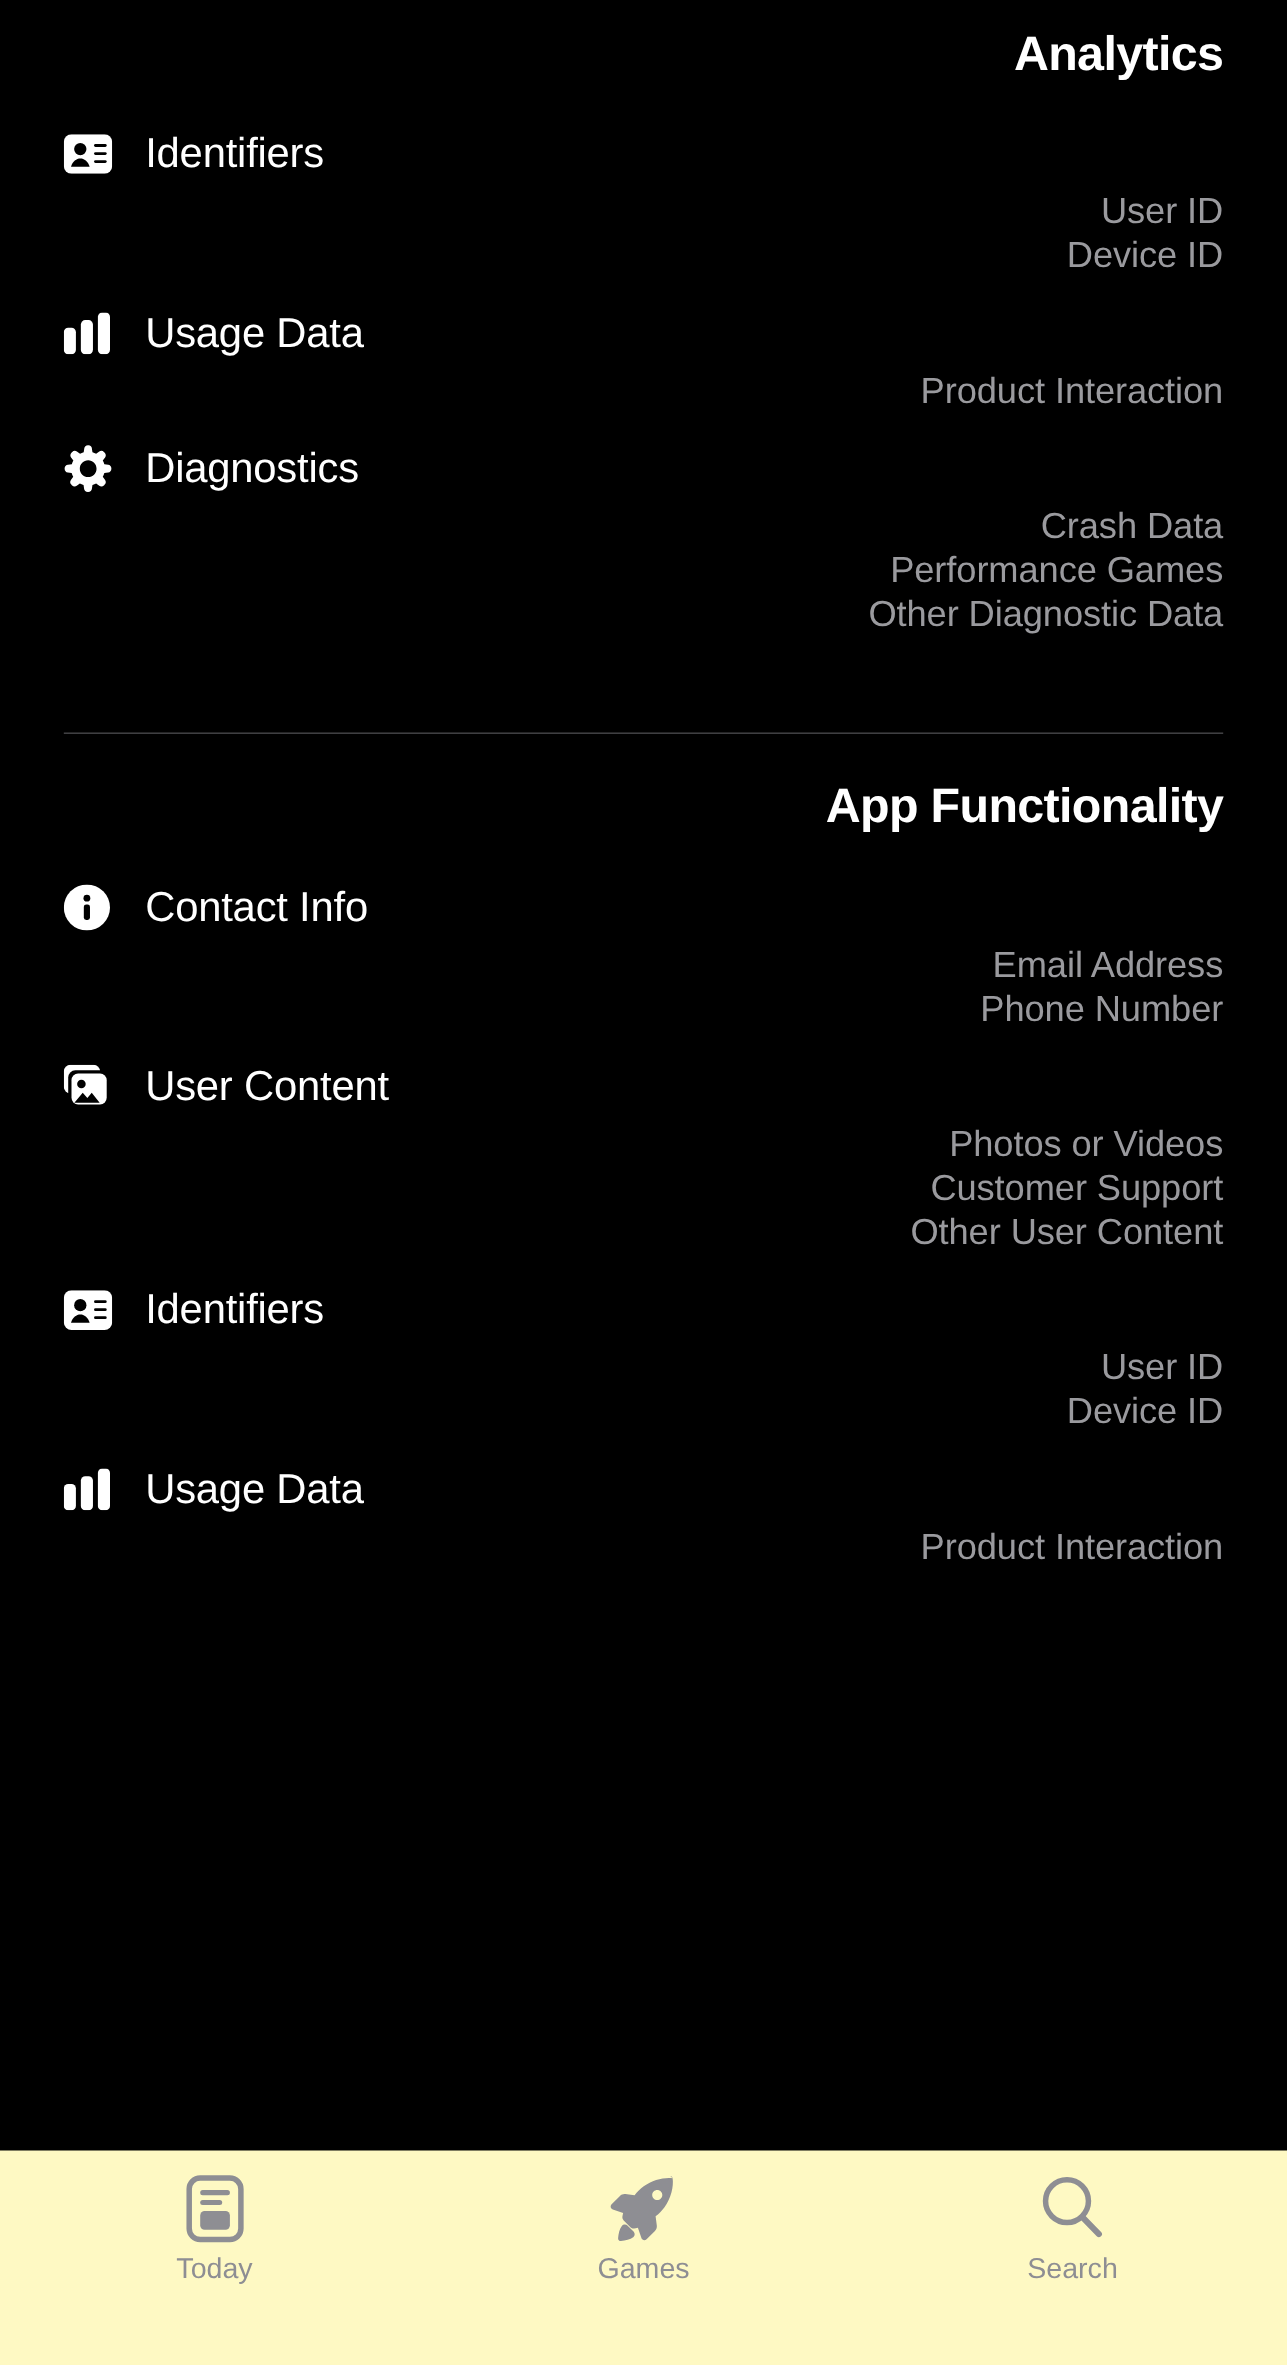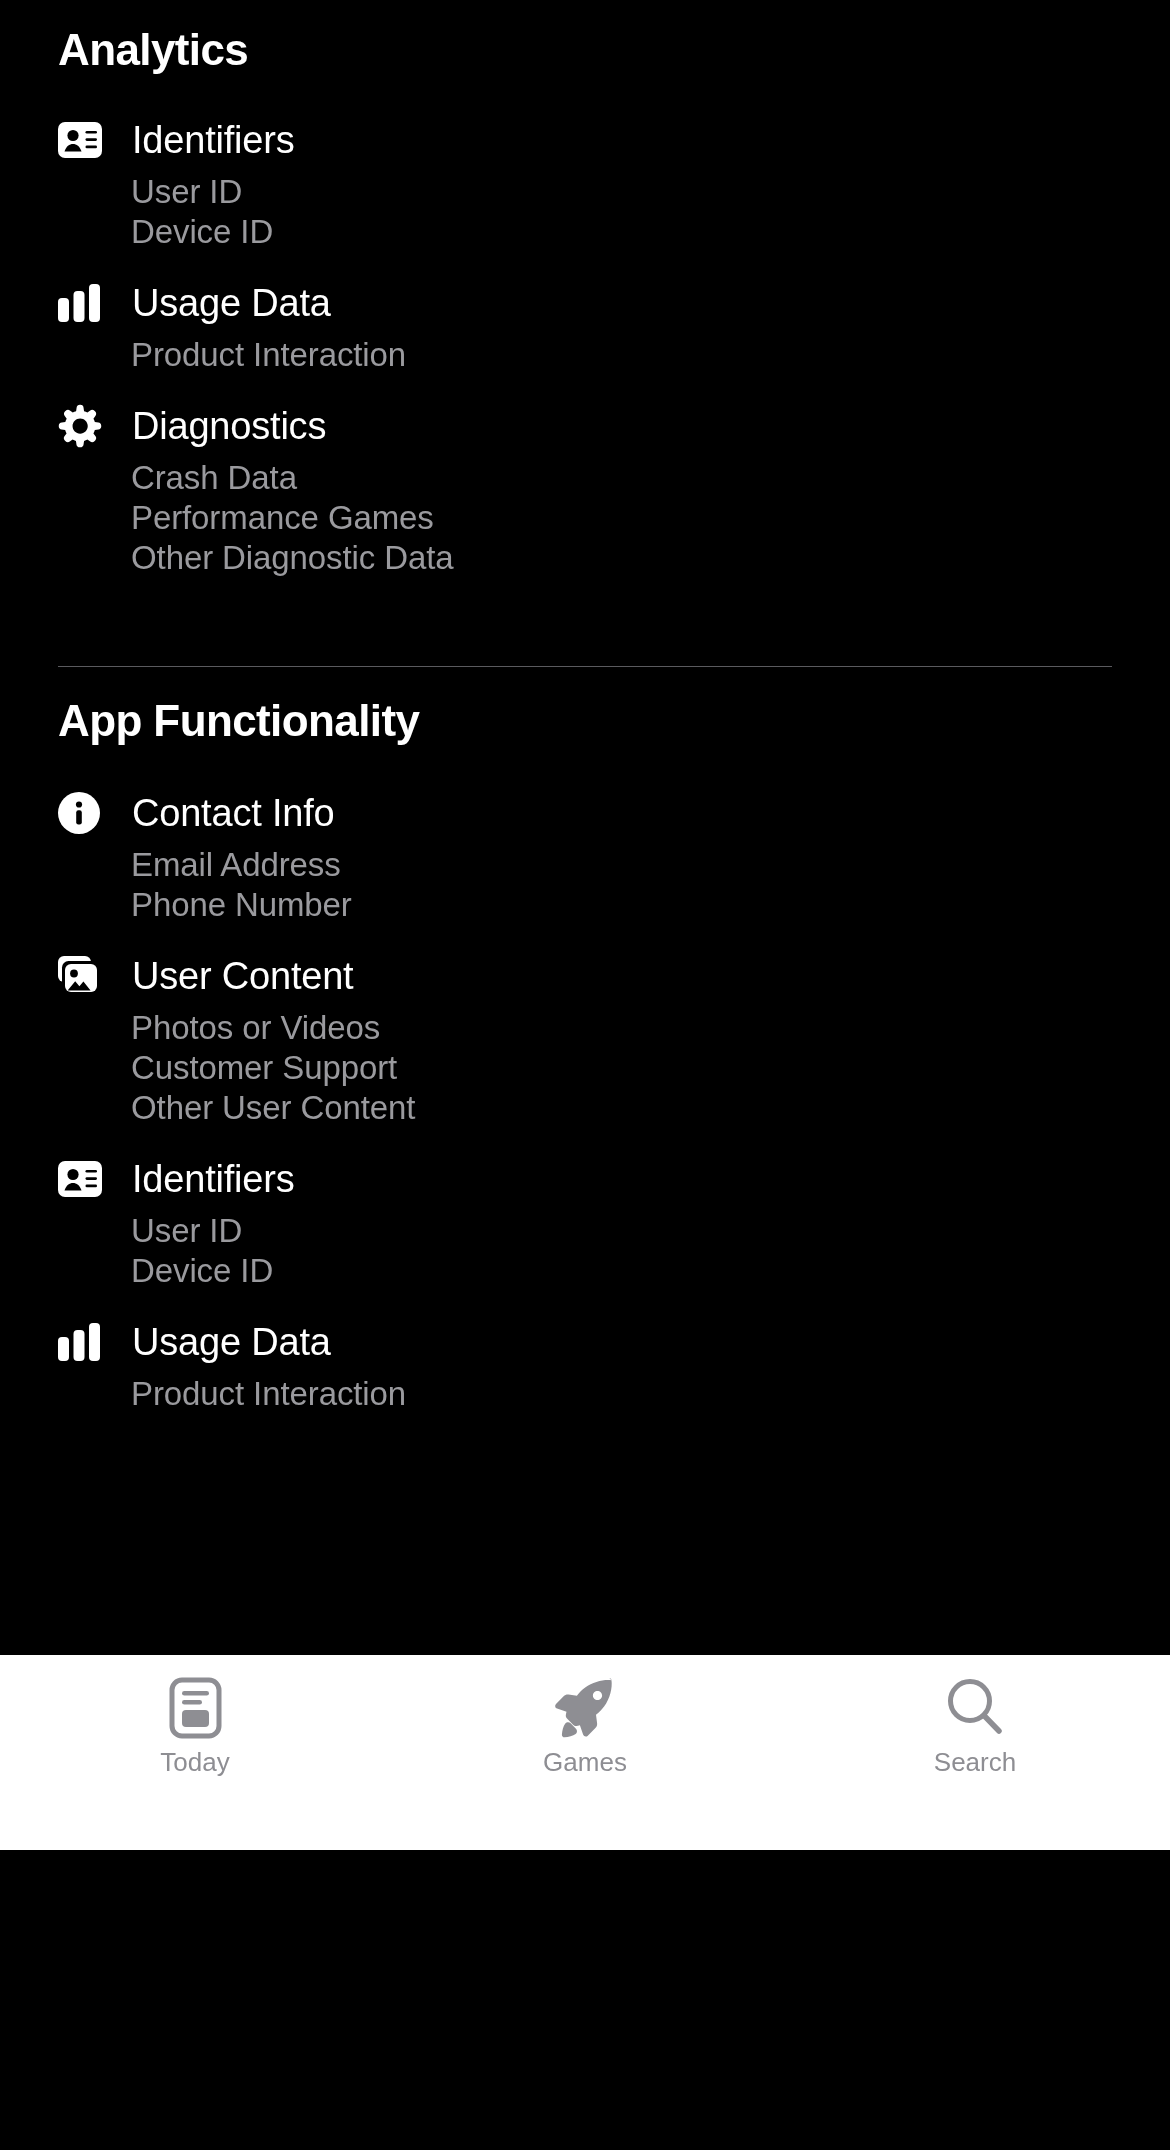--- a/index.html
+++ b/index.html
@@ -12,43 +12,44 @@
   body {
     font-family: "Liberation Sans", sans-serif;
     -webkit-font-smoothing: antialiased;
     color: #ffffff;
     position: relative;
   }
 
   .screen {
     position: relative;
     width: 1170px;
-    height: 1850px;
+    height: 2150px;
     background: #000000;
+    text-align: right;
   }
 
   .content {
     position: absolute;
     top: 0;
     left: 0;
     right: 0;
     padding-left: 58px;
     padding-right: 58px;
   }
 
   
   .section-title {
     font-size: 44px;
     font-weight: bold;
     letter-spacing: -0.6px;
     color: #ffffff;
     line-height: 1;
   }
   .section-analytics-title { margin-top: 28px; }
-  .section-appfunc-title   { margin-top: 32px; }
+  .section-appfunc-title   { margin-top: 44px; }
 
   
   .divider {
     height: 1px;
     background: #5a5a5e;
     width: 1054px;
     margin-left: 0;
   }
 
   
@@ -85,21 +86,21 @@
 
   svg { display: block; }
 
   
   .tabbar {
     position: absolute;
     left: 0;
     bottom: 0;
     width: 1170px;
     height: 195px;
-    background: #ffffff;
+    background: #fef9c3;
     display: flex;
     align-items: flex-start;
     padding-top: 22px;
   }
   .tab {
     flex: 1 1 0;
     display: flex;
     flex-direction: column;
     align-items: center;
     justify-content: flex-start;

